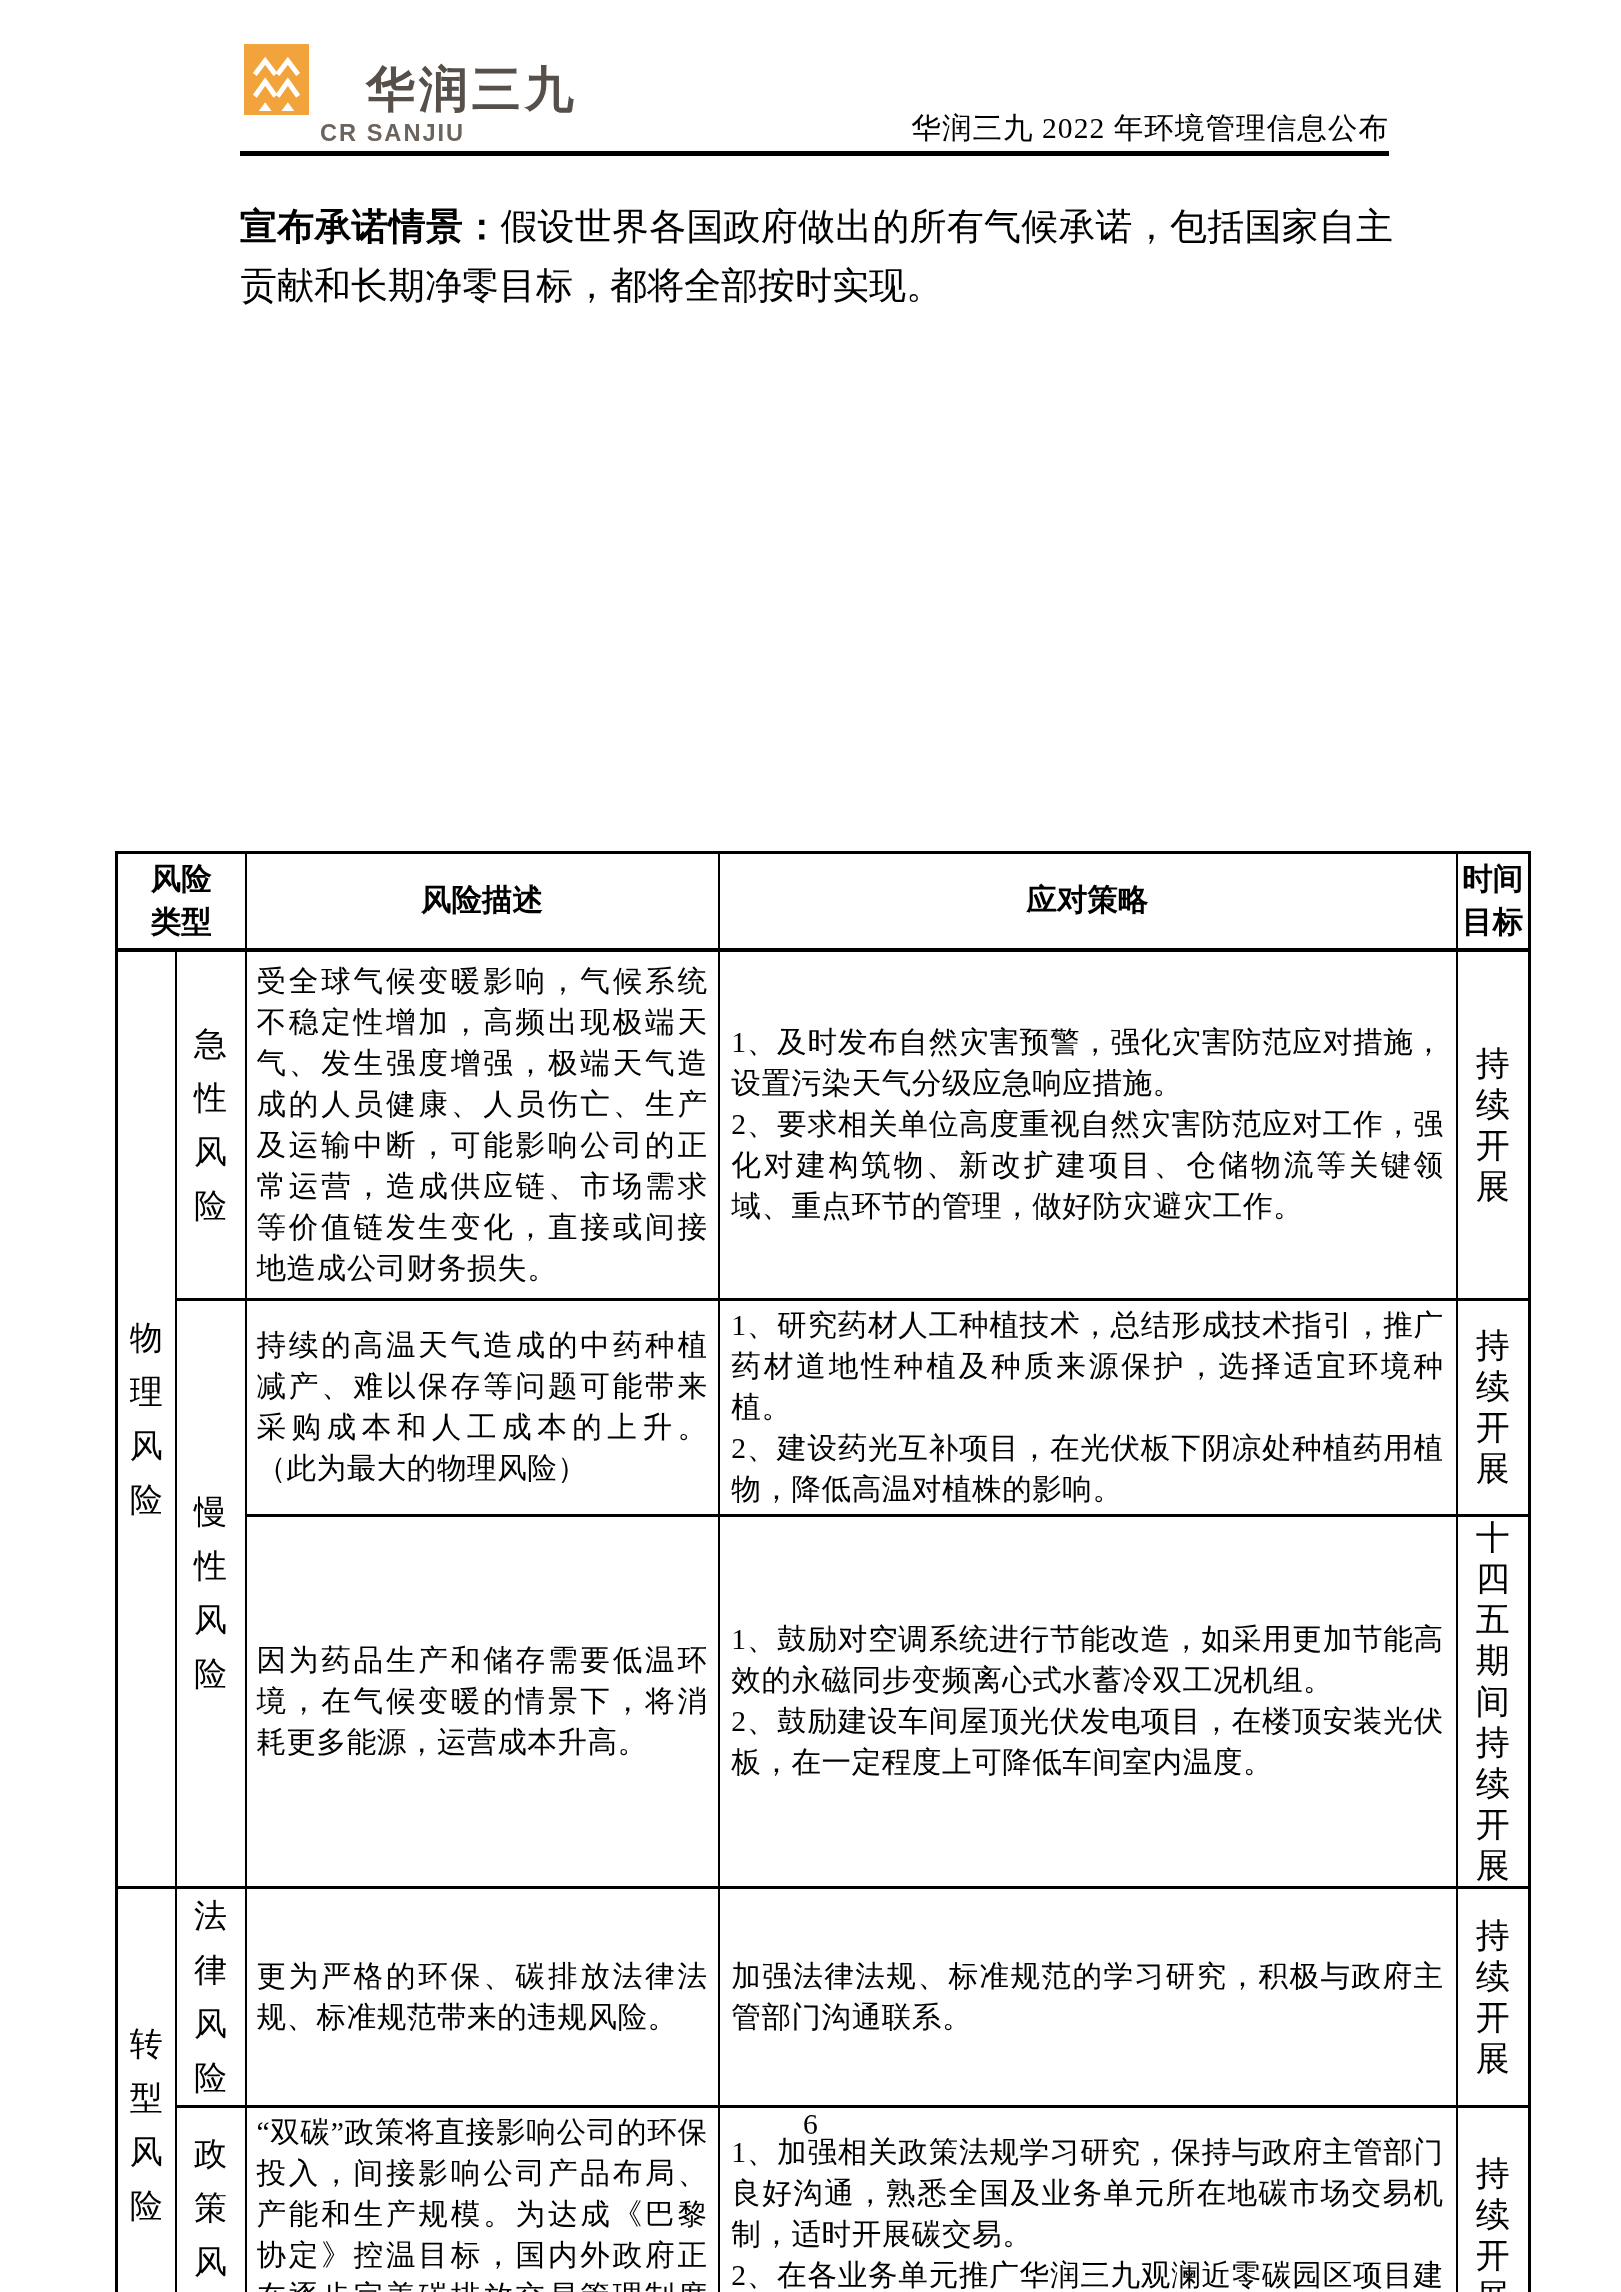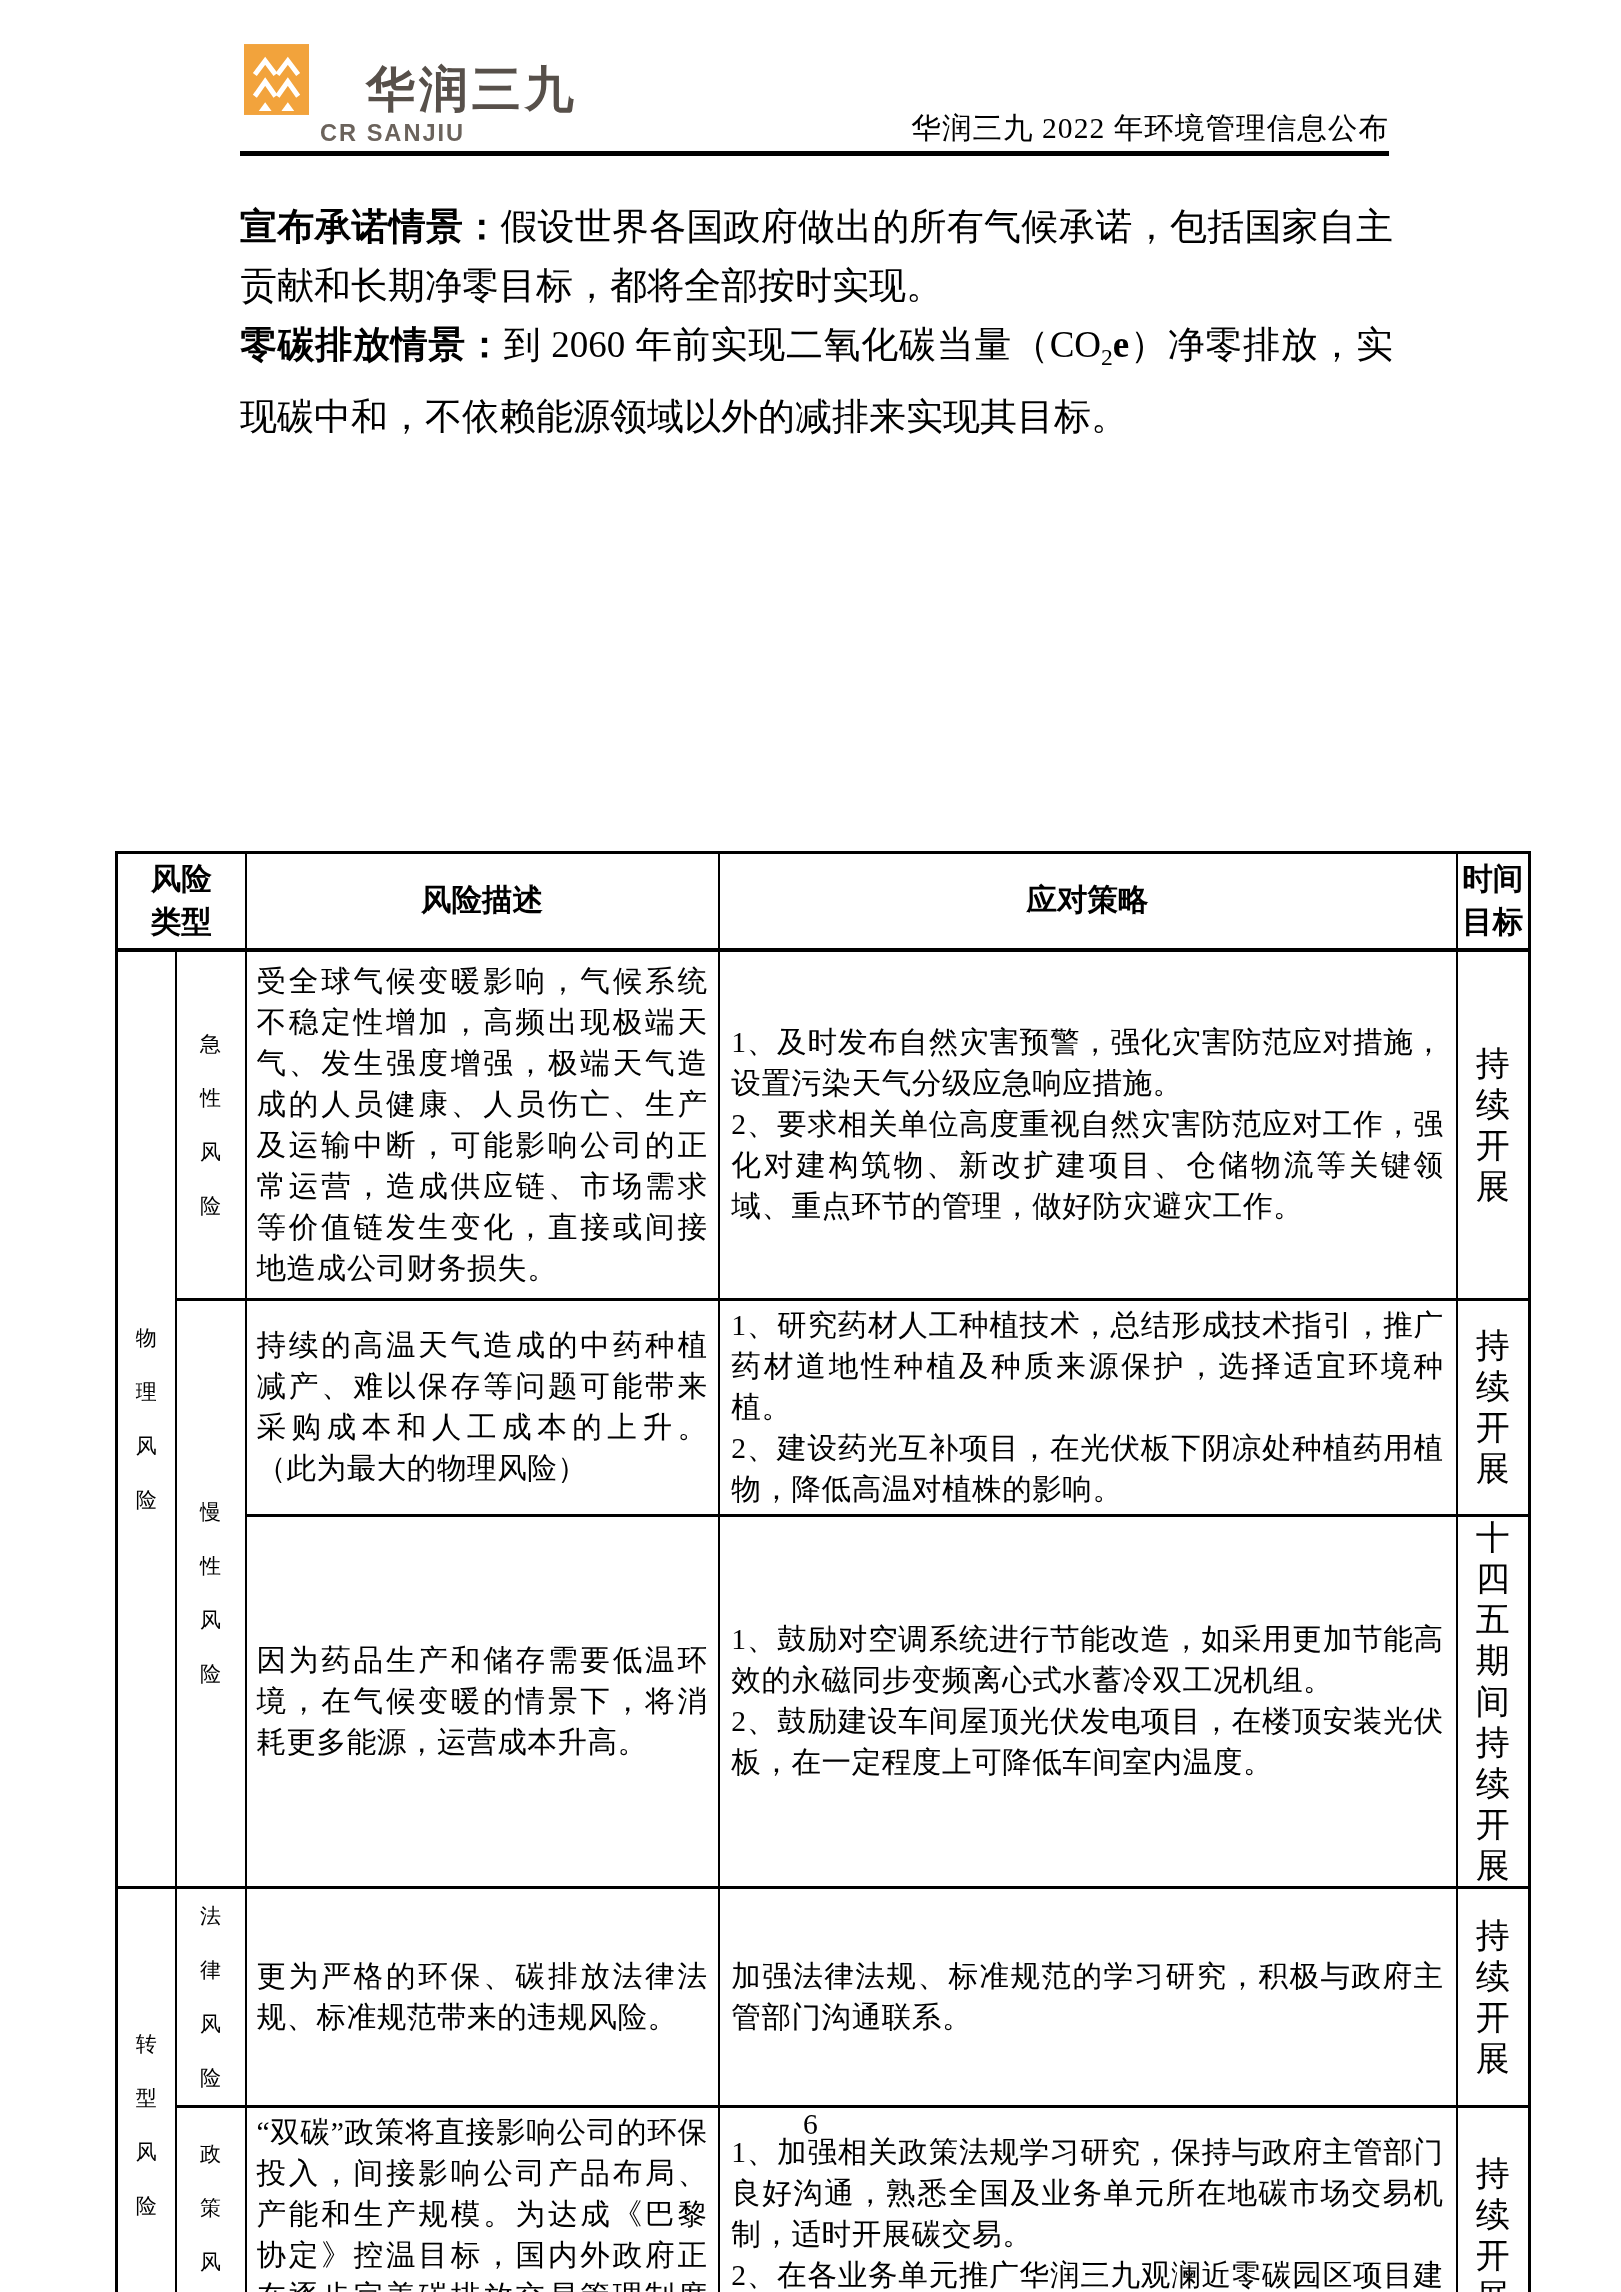--- a/index.html
+++ b/index.html
@@ -50,21 +50,21 @@
   table.risk,table.risk th,table.risk td{border:2px solid #000;}
   table.risk{border:3px solid #000;}
   table.risk th{
     font-size:30.5px;font-weight:bold;text-align:center;vertical-align:middle;
     line-height:43px;white-space:pre-line;border-bottom:4.9px solid #000;
     padding:2px 0;
   }
   table.risk td{vertical-align:middle;border-top:3px solid #000;}
   td.vtext{text-align:center;padding:0;}
   td.vtext .vinner{
-    width:35px;margin:0 auto;line-height:54px;font-size:21px;
+    width:35px;margin:0 auto;line-height:54px;font-size:33px;
     word-break:break-all;
   }
   td.desc{
     text-align:justify;padding:3.9px 9.9px;line-height:41px;letter-spacing:0.5px;
   }
   td.strategy{
     text-align:justify;padding:3.9px 11.8px;line-height:41px;letter-spacing:0.5px;
     white-space:pre-line;
   }
   td.time{
@@ -93,21 +93,20 @@
       <polygon points="38,68 44.5,59 51,68" fill="#fff"></polygon>
     </svg>
   </div>
   <div class="logo-cn">华润三九</div>
   <div class="logo-en">CR SANJIU</div>
   <div class="doc-title">华润三九 2022 年环境管理信息公布</div>
   <div class="header-rule"></div>
 
   <div class="bodytext">
     <p><span class="lead">宣布承诺情景：</span><span>假设世界各国政府做出的所有气候承诺，包括国家自主贡献和长期净零目标，都将全部按时实现。</span></p>
-    <p><span class="lead">零碳排放情景：</span><span>到 2060 年前实现二氧化碳当量（CO</span><sub class="co2">2</sub><span class="bold-e">e</span><span>）净零排放，实现碳中和，不依赖能源领域以外的减排来实现其目标。</span></p>
   </div>
 
   <table class="risk">
     <colgroup>
       <col style="width:59px">
         <col style="width:70px">
         <col style="width:473px">
         <col style="width:738px">
         <col style="width:73px">
     </colgroup>

